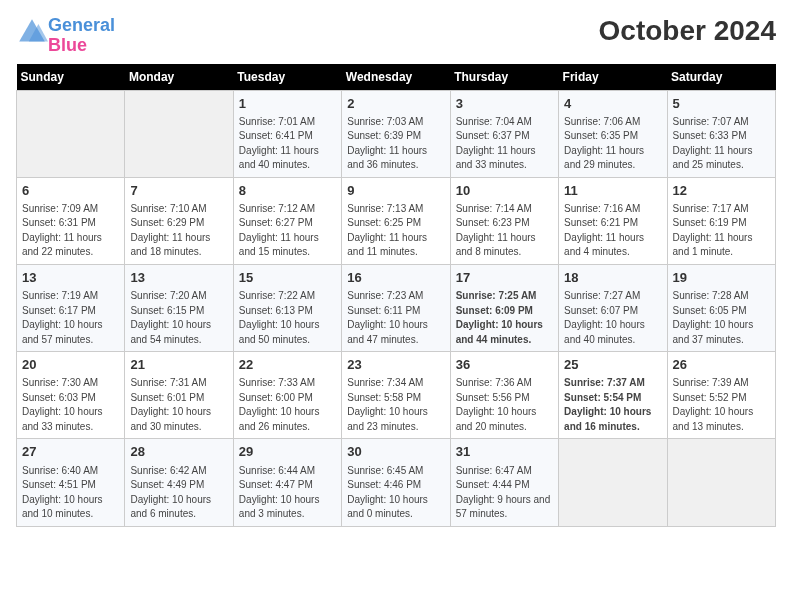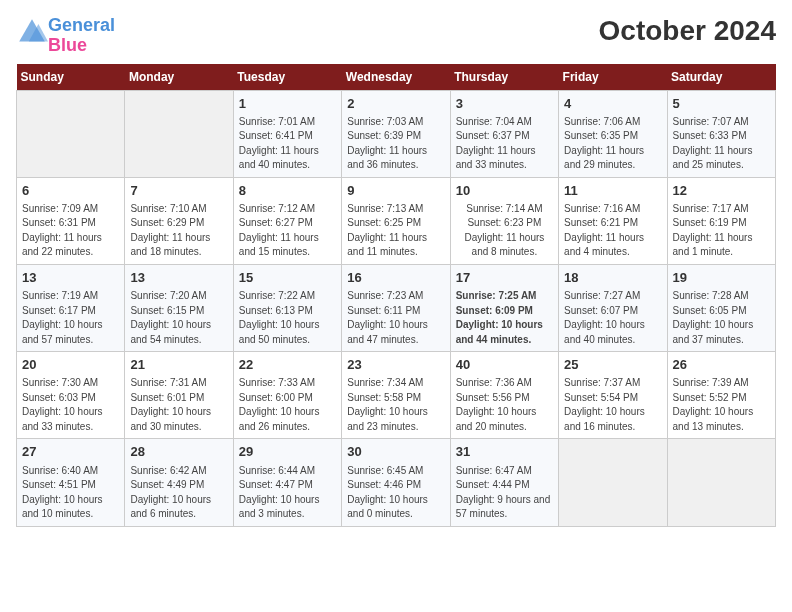--- a/index.html
+++ b/index.html
@@ -46,21 +46,21 @@
     .subtitle {
       font-size: 14px;
       color: #555;
     }
     table {
       width: 100%;
       border-collapse: collapse;
       font-size: 11px;
     }
     thead tr th {
-      background-color: #7f1d1d;
+      background-color: #000000;
       color: #fff;
       padding: 6px 4px;
       text-align: left;
       font-size: 12px;
       font-weight: bold;
     }
     tbody tr td {
       border: 1px solid #ccc;
       vertical-align: top;
       padding: 4px 5px;
@@ -176,21 +176,21 @@
 Daylight: 11 hours and 15 minutes.</div>
         </td>
         <td>
           <span class="day-number">9</span>
           <div class="day-info" style="white-space: pre-line;">Sunrise: 7:13 AM
 Sunset: 6:25 PM
 Daylight: 11 hours and 11 minutes.</div>
         </td>
         <td>
           <span class="day-number">10</span>
-          <div class="day-info" style="white-space: pre-line; text-align: center;">Sunrise: 7:14 AM
+          <div class="day-info" style="white-space: pre-line;">Sunrise: 7:14 AM
 Sunset: 6:23 PM
 Daylight: 11 hours and 8 minutes.</div>
         </td>
         <td>
           <span class="day-number">11</span>
           <div class="day-info" style="white-space: pre-line;">Sunrise: 7:16 AM
 Sunset: 6:21 PM
 Daylight: 11 hours and 4 minutes.</div>
         </td>
         <td>
@@ -263,28 +263,28 @@
 Sunset: 6:00 PM
 Daylight: 10 hours and 26 minutes.</div>
         </td>
         <td>
           <span class="day-number">23</span>
           <div class="day-info" style="white-space: pre-line;">Sunrise: 7:34 AM
 Sunset: 5:58 PM
 Daylight: 10 hours and 23 minutes.</div>
         </td>
         <td>
-          <span class="day-number">40</span>
+          <span class="day-number">36</span>
           <div class="day-info" style="white-space: pre-line;">Sunrise: 7:36 AM
 Sunset: 5:56 PM
 Daylight: 10 hours and 20 minutes.</div>
         </td>
         <td>
           <span class="day-number">25</span>
-          <div class="day-info" style="white-space: pre-line;">Sunrise: 7:37 AM
+          <div class="day-info" style="white-space: pre-line; font-weight: bold;">Sunrise: 7:37 AM
 Sunset: 5:54 PM
 Daylight: 10 hours and 16 minutes.</div>
         </td>
         <td>
           <span class="day-number">26</span>
           <div class="day-info" style="white-space: pre-line;">Sunrise: 7:39 AM
 Sunset: 5:52 PM
 Daylight: 10 hours and 13 minutes.</div>
         </td>
       </tr>

